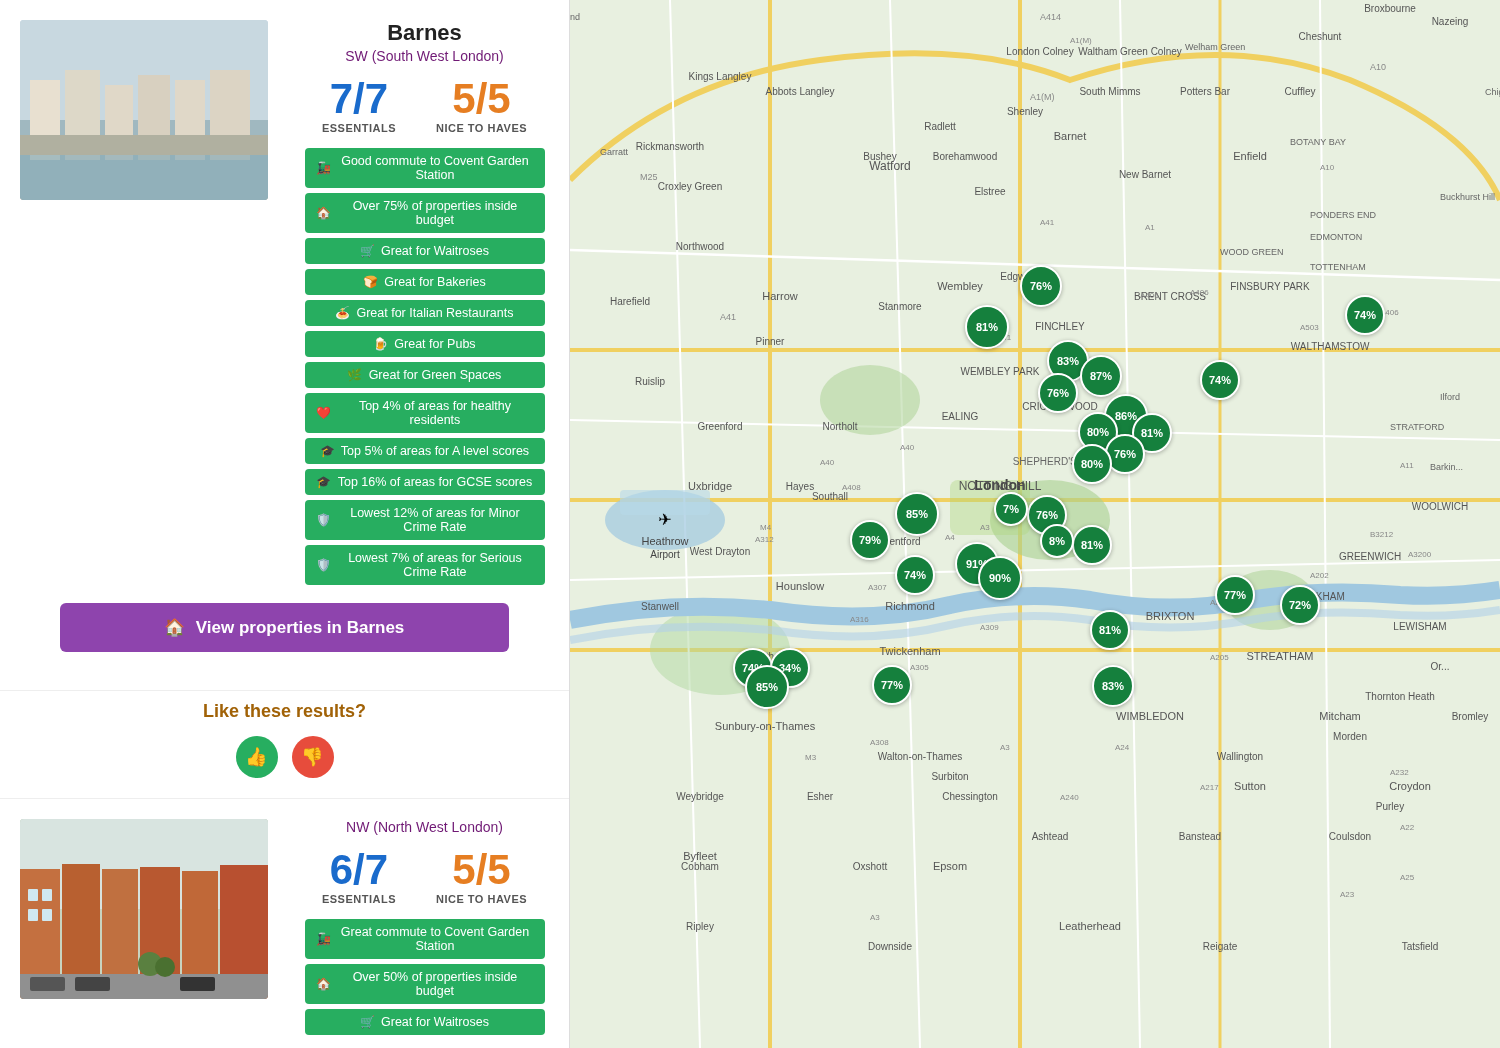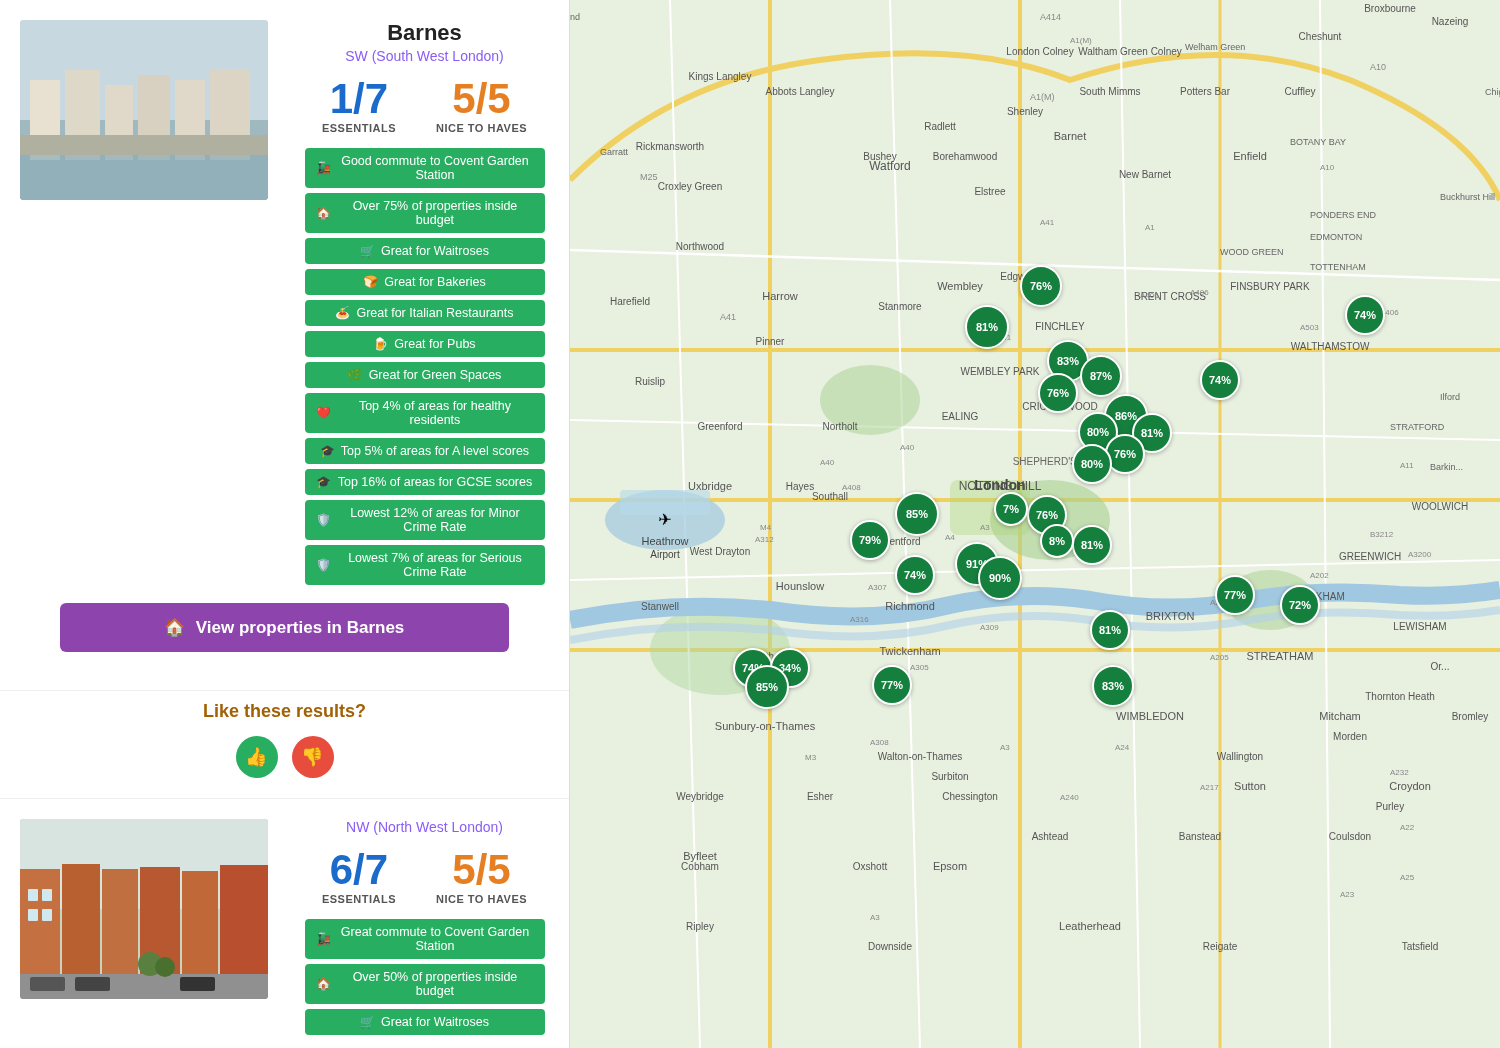--- a/index.html
+++ b/index.html
@@ -53,21 +53,21 @@
     .area-name {
       font-size: 22px;
       font-weight: bold;
       color: #222;
       text-align: center;
       margin-bottom: 2px;
     }
 
     .area-subtitle {
       font-size: 14px;
-      color: #8b5cf6;
+      color: #701a75;
       text-align: center;
       margin-bottom: 14px;
     }
 
     .scores-row {
       display: flex;
       justify-content: center;
       gap: 40px;
       margin-bottom: 14px;
     }
@@ -240,21 +240,21 @@
 
             <rect y="115" width="248" height="20" fill="#b0b0a0"></rect>
           </svg>
         </div>
       </div>
       <div class="area-info">
         <div class="area-name">Barnes</div>
         <div class="area-subtitle">SW (South West London)</div>
         <div class="scores-row">
           <div class="score-block">
-            <div class="score-number blue">1/7</div>
+            <div class="score-number blue">7/7</div>
             <div class="score-label">ESSENTIALS</div>
           </div>
           <div class="score-block">
             <div class="score-number orange">5/5</div>
             <div class="score-label">NICE TO HAVES</div>
           </div>
         </div>
         <div class="badges-list">
           <div class="badge">
             <span class="badge-icon">🚂</span>

